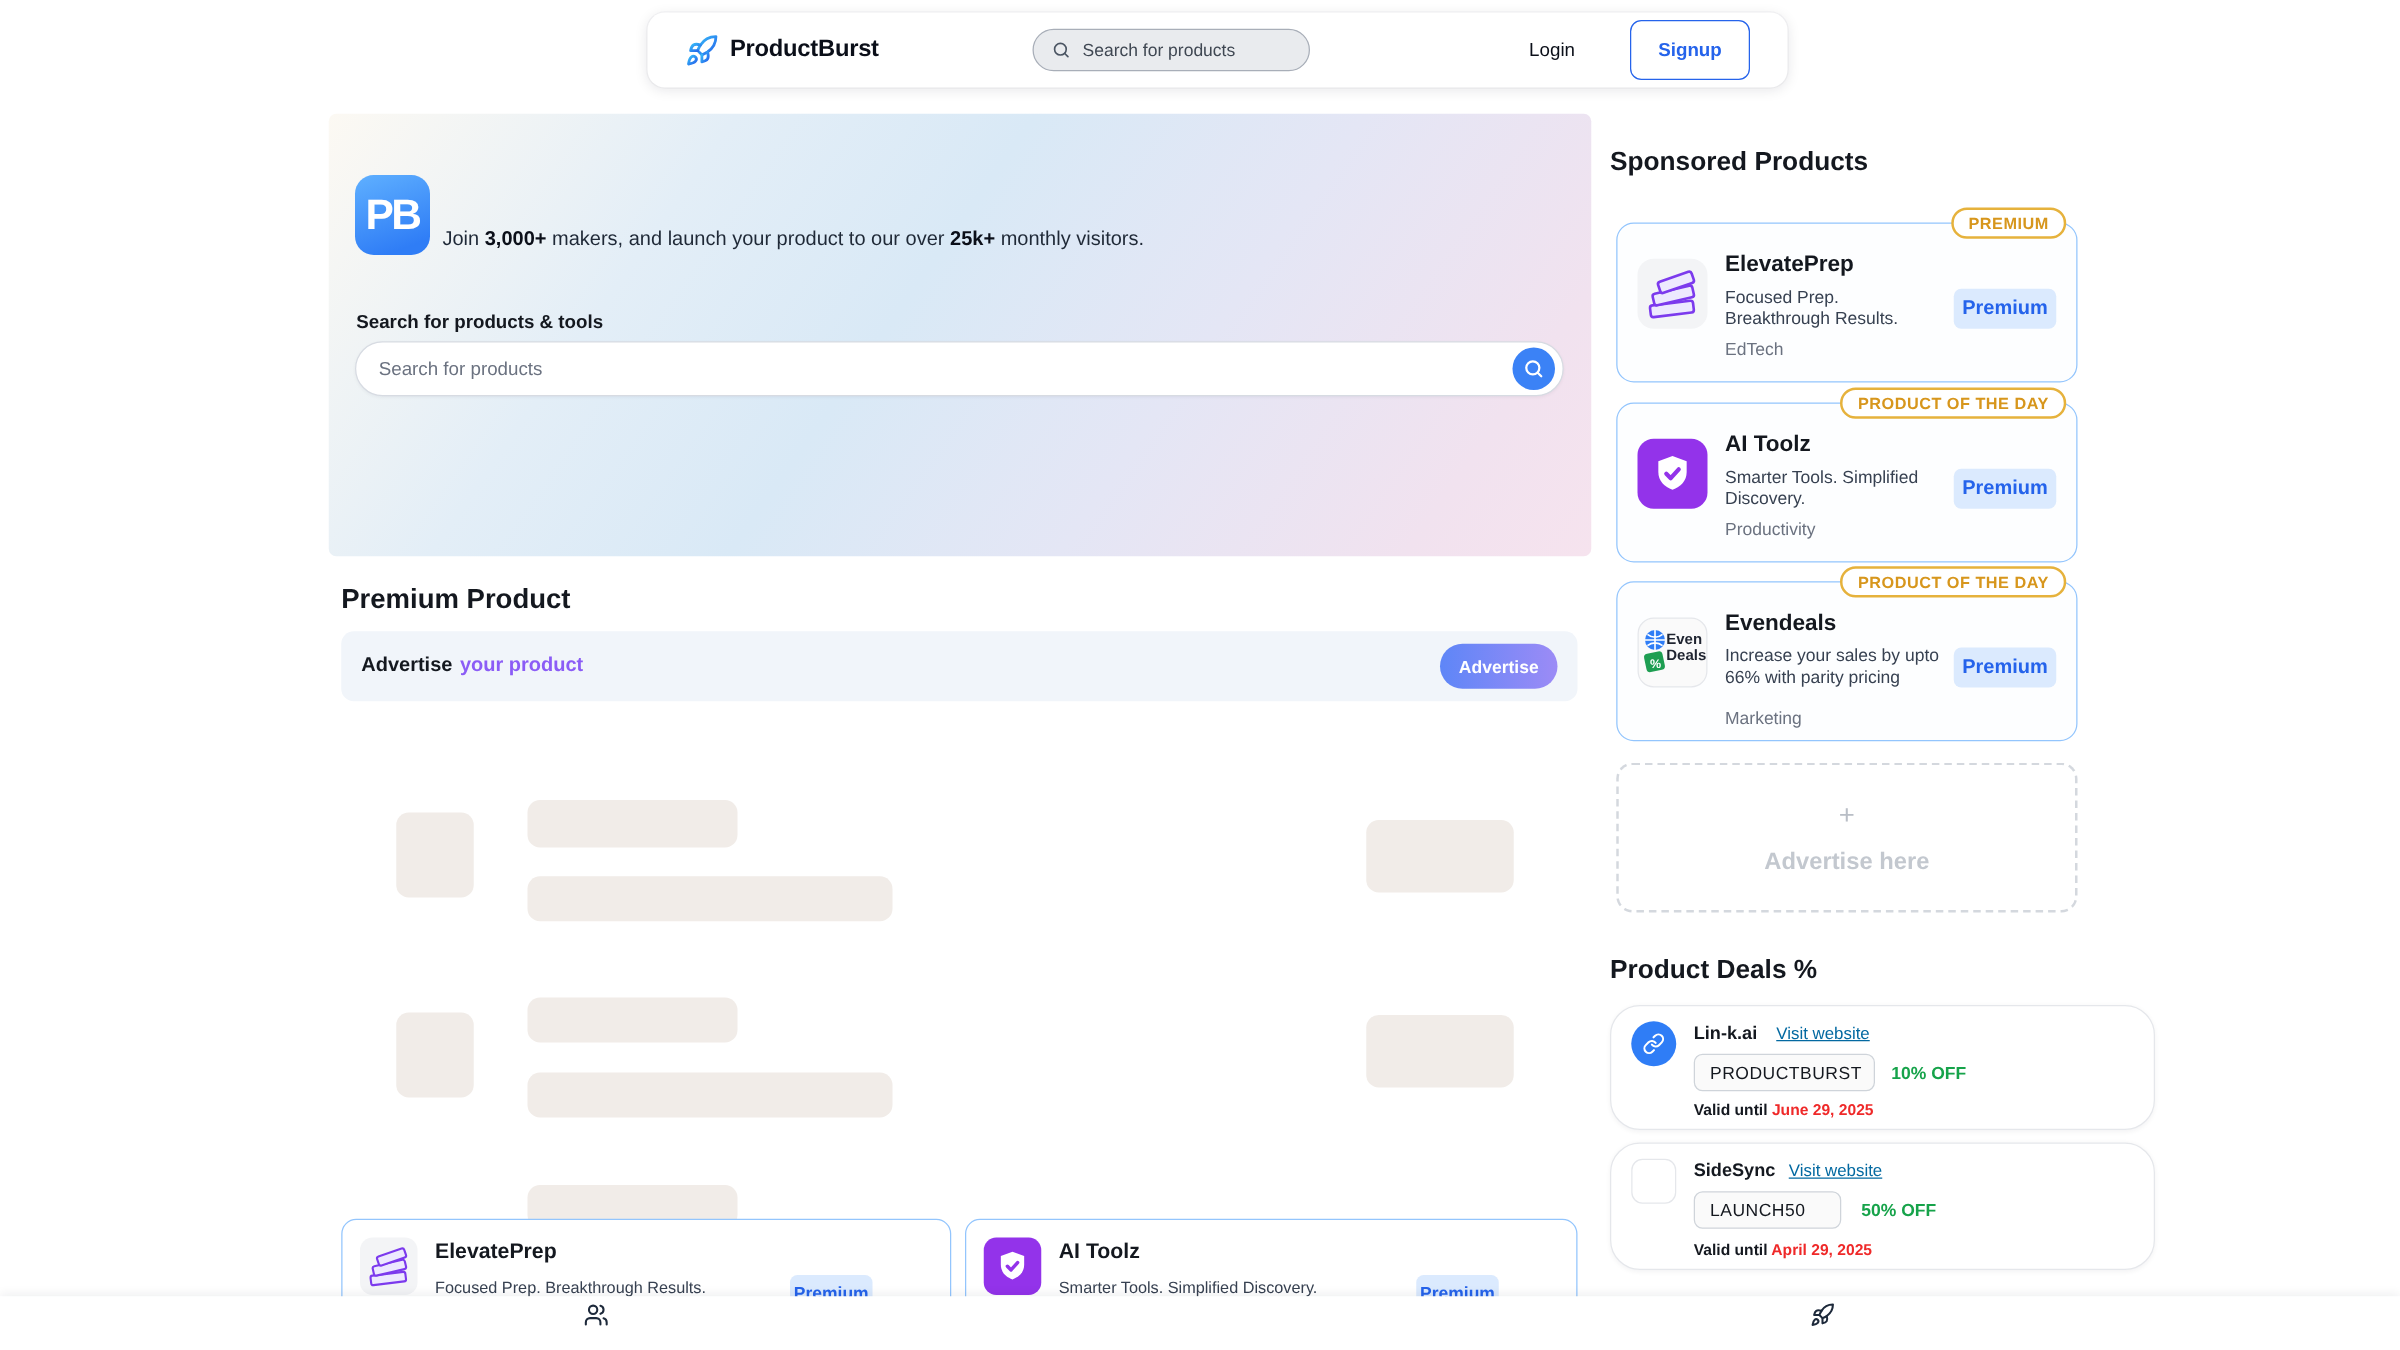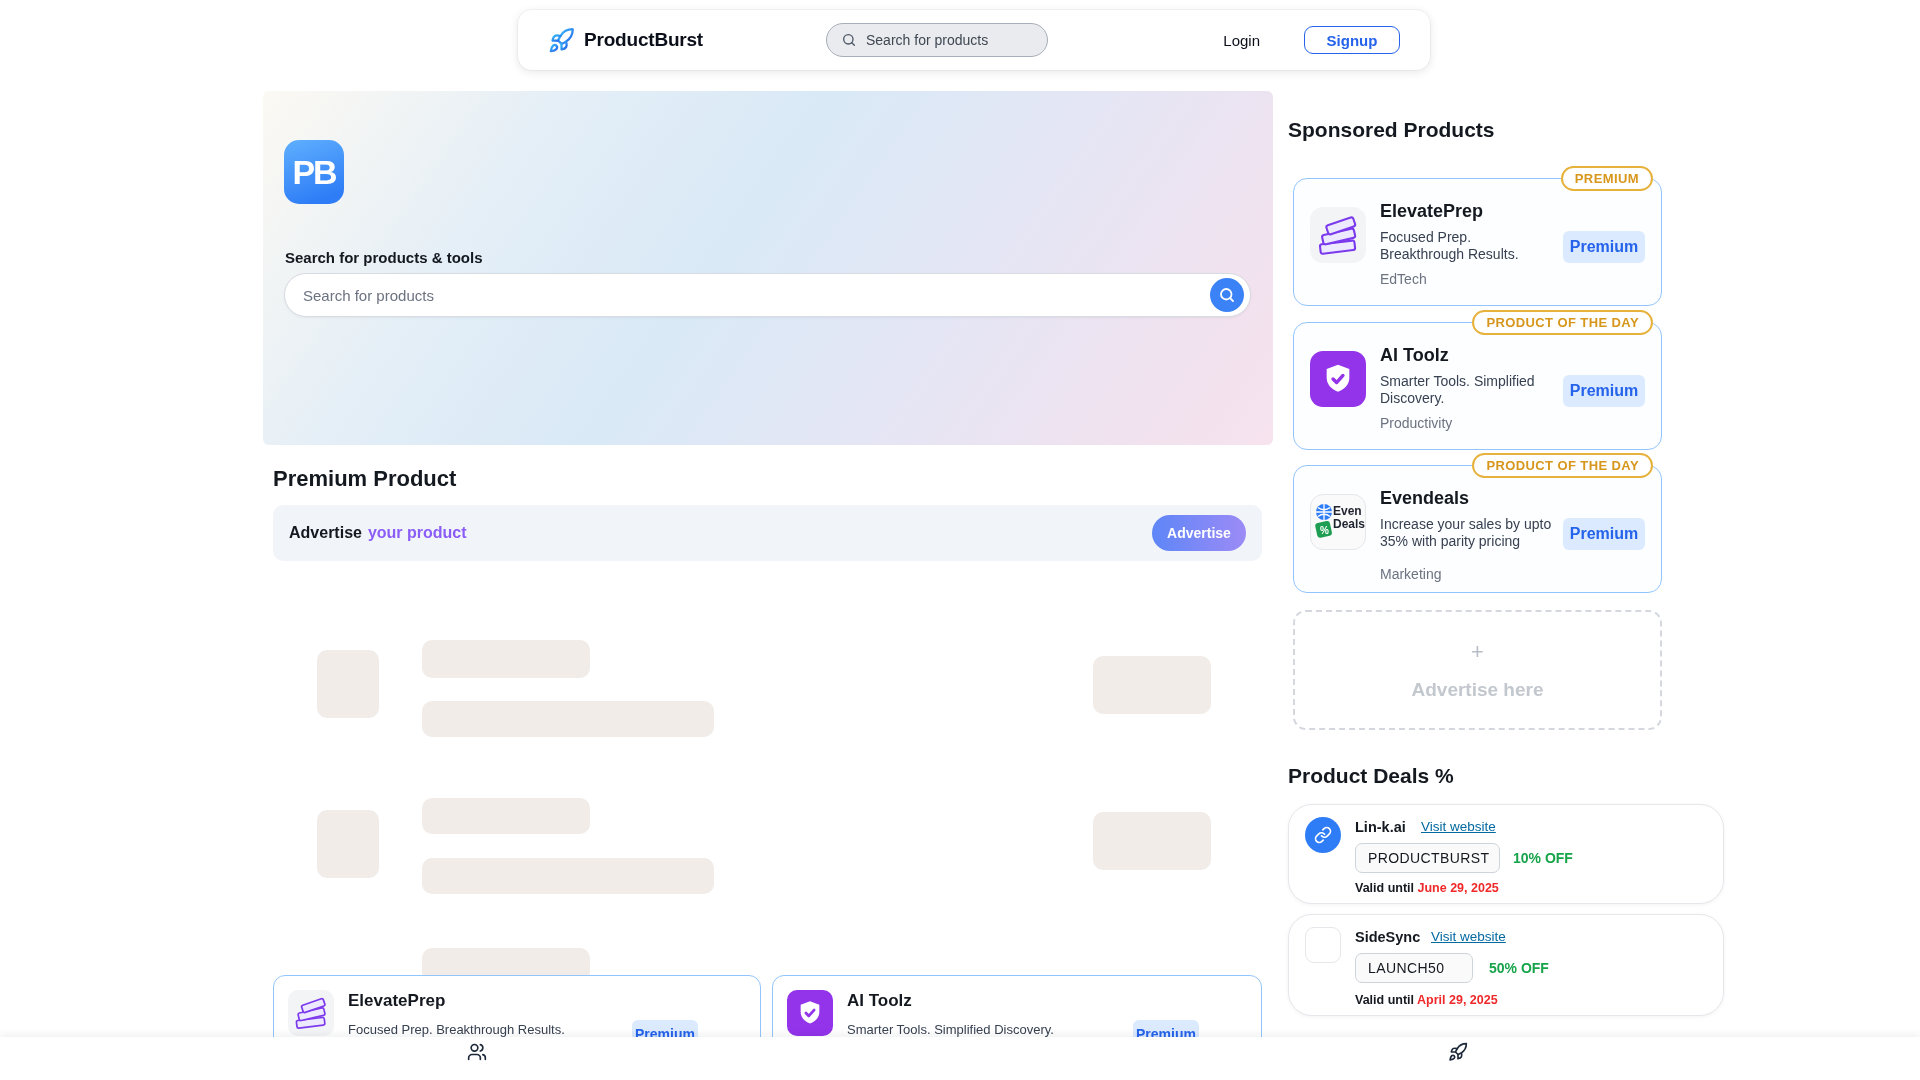--- a/index.html
+++ b/index.html
@@ -13,21 +13,21 @@
     border-radius:14px; box-shadow:0 2px 10px rgba(15,23,42,.10), 0 0 0 1px rgba(15,23,42,.04);
     display:flex; align-items:center; padding:0 30px; }
   .brand { display:flex; align-items:center; gap:9px; }
   .brand-text { font-size:19px; font-weight:bold; color:#0b0f19; letter-spacing:-.2px; }
   .nav-search { position:absolute; left:308px; top:13px; width:222px; height:34px;
     background:#e9ebee; border:1px solid #a8aeb8; border-radius:17px;
     display:flex; align-items:center; gap:9px; padding:0 14px; }
   .nav-search span { font-size:14px; color:#3f4752; }
   .nav-right { margin-left:auto; display:flex; align-items:center; gap:44px; }
   .login { font-size:15px; font-weight:500; color:#0b0f19; cursor:pointer; }
-  .signup { width:96px; height:28px; border:1.5px solid #2563eb; border-radius:9px;
+  .signup { width:96px; height:48px; border:1.5px solid #2563eb; border-radius:9px;
     color:#2563eb; font-size:15px; font-weight:bold; background:#fff;
     display:flex; align-items:center; justify-content:center; cursor:pointer; }
 
   
   .hero { left:263px; top:91px; width:1010px; height:354px; border-radius:6px;
     background:linear-gradient(125deg,#fcf9f3 0%, #e3eef7 26%, #d9e9f6 45%, #e4e6f5 66%, #f1e2ef 88%, #f6e3ee 100%); }
   .pb-logo { position:absolute; left:21px; top:49px; width:60px; height:64px; border-radius:15px;
     background:linear-gradient(160deg,#5fb0ff 0%, #2f7df6 85%);
     display:flex; align-items:center; justify-content:center;
     color:#fff; font-size:34px; font-weight:bold; letter-spacing:-2px; }
@@ -168,20 +168,23 @@
       <span>Search for products</span>
     </div>
     <div class="nav-right">
       <span class="login">Login</span>
       <button class="signup">Signup</button>
     </div>
   </header>
 
   <section class="abs hero">
     <div class="pb-logo">PB</div>
+    <div class="hero-sub">
+      <span>Join </span><b>3,000+</b><span> makers, and launch your product to our over </span><b>25k+</b><span> monthly visitors.</span>
+    </div>
     <div class="search-label">Search for products &amp; tools</div>
     <div class="hero-search">
       <input type="text" placeholder="Search for products" style="">
       <div class="search-circle">
         <svg width="18" height="18" viewBox="0 0 24 24" fill="none" stroke="#ffffff" stroke-width="2.4" stroke-linecap="round">
             <use href="#magnifier"></use>
           </svg>
       </div>
     </div>
   </section>
@@ -266,21 +269,21 @@
         <svg width="48" height="40" viewBox="0 0 48 40">
           <circle cx="10" cy="10" r="8" fill="#2f7df6"></circle>
           <path d="M10 2v16M2 10h16M4 5.5c3.5 3 8.5 3 12 0M4 14.5c3.5-3 8.5-3 12 0" stroke="#ffffff" stroke-width="1.3" fill="none"></path>
           <rect x="2" y="20" width="15" height="15" rx="3" transform="rotate(-12 9 27)" fill="#1e9e52"></rect>
           <text x="6" y="32" font-size="10" fill="#ffffff" font-weight="bold">%</text>
         </svg>
         <div class="ev-text"><span>Even</span><br><span>Deals</span></div>
       </div>
     </div>
     <div class="s-name">Evendeals</div>
-    <div class="s-desc">Increase your sales by upto 35% with parity pricing</div>
+    <div class="s-desc">Increase your sales by upto 66% with parity pricing</div>
     <div class="s-cat" style="top:100px;">Marketing</div>
     <div class="s-badge">Premium</div>
   </div>
 
   <div class="abs ad-here">
     <div class="ad-plus">+</div>
     <div class="ad-here-label">Advertise here</div>
   </div>
 
   <h2 class="abs side-heading" style="left:1288px; top:764px;">Product Deals %</h2>

